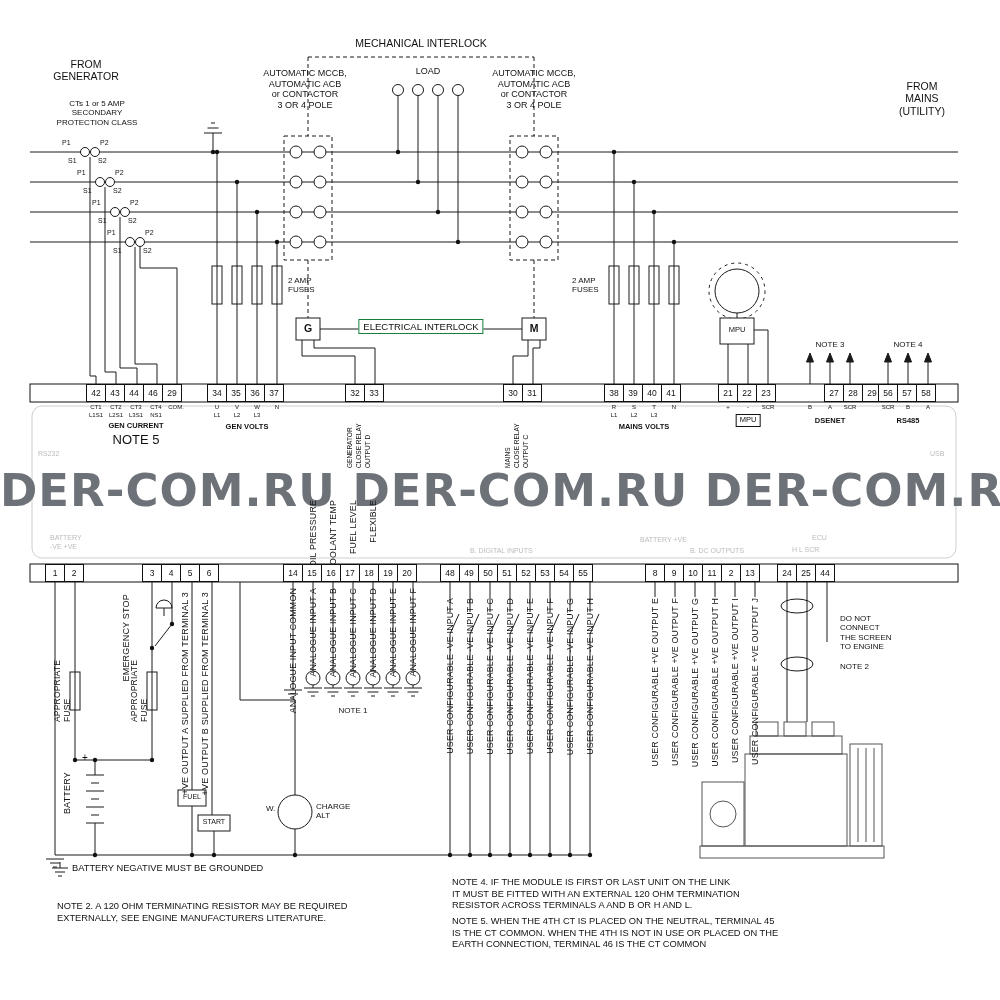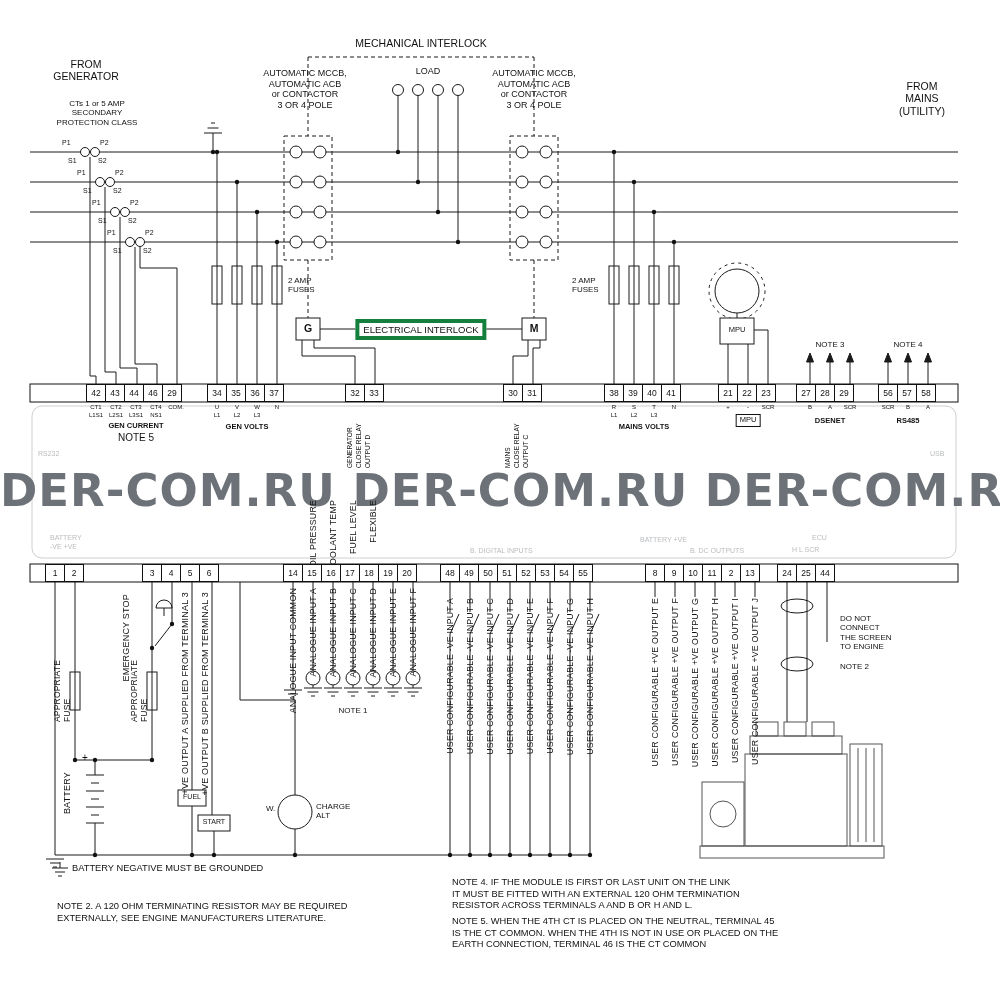--- a/index.html
+++ b/index.html
@@ -10,21 +10,21 @@
   .watermark{position:absolute;left:0;top:464px;width:1000px;z-index:2;text-align:center;
     font-family:"DejaVu Sans",sans-serif;font-weight:bold;font-size:45px;letter-spacing:1px;
     color:#6d7278;white-space:nowrap}
   .lbl{position:absolute;z-index:3;font-size:9px;line-height:1.18;white-space:pre-line;
     text-align:center;transform:translateX(-50%)}
   .lbl.left{transform:none;text-align:left}
   .big{font-size:10.5px}
   .small{font-size:8px}
   .tiny{position:absolute;z-index:3;font-size:7px}
   .boxed{border:1px solid #111;background:#fff;padding:0 3px;line-height:1.4}
-  .whitebg{background:#fff;border:4px solid #15803d;padding:0 4px;line-height:1.4}
+  .whitebg{background:#fff;border:1px solid #15803d;padding:0 4px;line-height:1.4}
   .vtext{position:absolute;z-index:3;writing-mode:vertical-rl;transform:rotate(180deg);
     font-size:9px;line-height:1.15;white-space:pre-line;letter-spacing:.2px}
   .rot90{position:absolute;z-index:3;transform-origin:0 0;transform:rotate(-90deg);
     font-size:6.5px;line-height:1.35;white-space:pre-line;text-align:left}
   .vlist{position:absolute;z-index:3;display:flex;align-items:flex-start}
   .vitem{width:20px;writing-mode:vertical-rl;transform:rotate(180deg);font-size:8.8px;
     white-space:nowrap;display:inline-flex;align-items:center;letter-spacing:.2px}
   .tgroup{position:absolute;z-index:4;display:flex}
   .tcell{width:20px;height:18px;border:1px solid #111;background:#fff;font-size:8.5px;
     display:flex;align-items:center;justify-content:center}
@@ -460,21 +460,21 @@
       <div class="tcell">38</div>
       <div class="tcell">39</div>
       <div class="tcell">40</div>
       <div class="tcell">41</div>
     </div>
   <div class="tgroup" style="left:718px;top:384px">
       <div class="tcell">21</div>
       <div class="tcell">22</div>
       <div class="tcell">23</div>
     </div>
-  <div class="tgroup" style="left:796px;top:384px">
+  <div class="tgroup" style="left:824px;top:384px">
       <div class="tcell">27</div>
       <div class="tcell">28</div>
       <div class="tcell">29</div>
     </div>
   <div class="tgroup" style="left:878px;top:384px">
       <div class="tcell">56</div>
       <div class="tcell">57</div>
       <div class="tcell">58</div>
     </div>
 
@@ -485,21 +485,21 @@
       <div class="subcell">CT4</div>
       <div class="subcell">COM.</div>
     </div>
   <div class="sublist" style="left:86px;top:412px">
       <div class="subcell">L1S1</div>
       <div class="subcell">L2S1</div>
       <div class="subcell">L3S1</div>
       <div class="subcell">NS1</div>
     </div>
   <div class="grouplabel" style="left:136px;top:421px">GEN CURRENT</div>
-  <div class="grouplabel" style="left:136px;top:432px;font-weight:normal;font-size:10px">NOTE 5</div>
+  <div class="grouplabel" style="left:136px;top:432px;font-weight:normal;font-size:13px">NOTE 5</div>
 
   <div class="sublist" style="left:207px;top:404px">
       <div class="subcell">U</div>
       <div class="subcell">V</div>
       <div class="subcell">W</div>
       <div class="subcell">N</div>
     </div>
   <div class="sublist" style="left:207px;top:412px">
       <div class="subcell">L1</div>
       <div class="subcell">L2</div>

